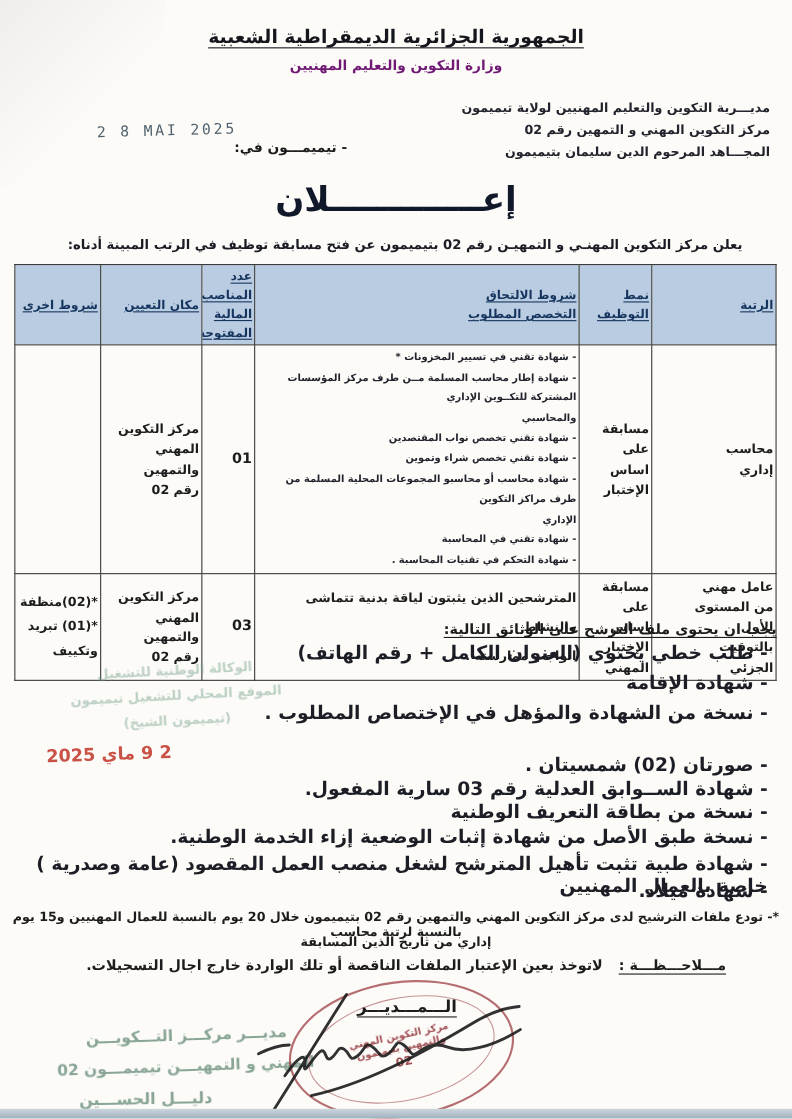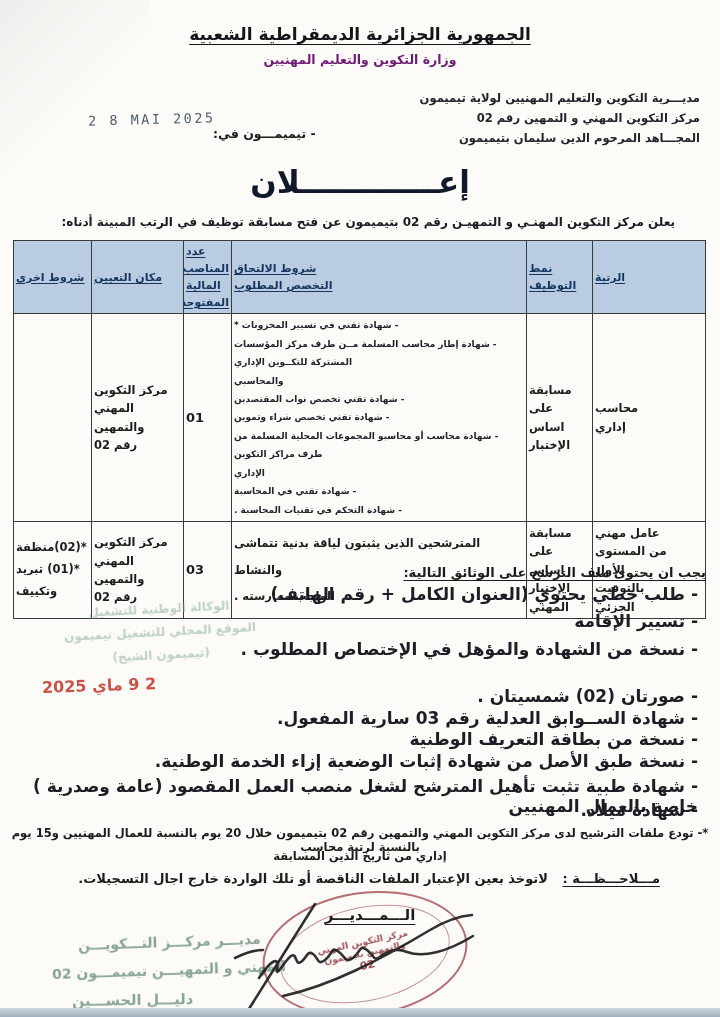--- a/index.html
+++ b/index.html
@@ -18,21 +18,21 @@
   .ministry{top:52px;left:0;width:100%;text-align:center;font-size:12.5px;font-weight:bold;color:#701a75;}
   .org-block{top:88px;right:20px;text-align:right;font-size:11.5px;font-weight:bold;line-height:20px;color:#23232d;}
   .place-label{top:126px;left:213px;font-size:12.5px;font-weight:bold;}
   .date-stamp{top:111px;left:88px;font-size:13.5px;letter-spacing:2.5px;color:#51626e;
     font-family:"DejaVu Sans Mono",monospace;transform:rotate(-1.5deg);direction:ltr;}
   .announce-title{top:164px;left:0;width:100%;text-align:center;font-size:31px;font-weight:bold;color:#10182a;}
   .intro{top:215px;right:45px;font-size:12px;font-weight:bold;color:#1b1b24;}
   
   .table-wrap{top:240px;right:14px;}
   table{border-collapse:collapse;table-layout:fixed;width:692px;direction:rtl;}
-  th,td{border:1.6px solid #3a3a3a;vertical-align:middle;text-align:left;padding:2px;overflow:hidden;}
+  th,td{border:1.6px solid #3a3a3a;vertical-align:middle;text-align:right;padding:2px;overflow:hidden;}
   thead th{background:#b9cce2;color:#16355e;text-decoration:underline;text-underline-offset:2px;
     font-size:11px;font-weight:bold;line-height:1.55;}
   .c-rank,.c-mode{font-size:11.5px;font-weight:bold;line-height:1.6;}
   .c-cond1{font-size:9px;font-weight:bold;line-height:2.05;color:#23232d;}
   .c-cond2{font-size:11.5px;font-weight:bold;line-height:2.3;}
   .c-count{font-size:13px;font-weight:bold;}
   .c-place{font-size:11.5px;font-weight:bold;line-height:1.6;}
   .c-other{font-size:11.5px;font-weight:bold;line-height:1.9;}
   
   .docs-heading{top:565px;right:14px;font-size:13px;font-weight:bold;text-decoration:underline;text-underline-offset:3px;}
@@ -150,21 +150,21 @@
           <td class="c-other pre">*(02)منظفة
 *(01) تبريد
 وتكييف</td>
         </tr>
       </tbody>
     </table>
   </div>
 
   <div class="abs docs-heading">يجب ان يحتوى ملف الترشح على الوثائق التالية:</div>
   <div class="abs doc-item" style="top:584px">- طلب خطي يحتوي (العنوان الكامل + رقم الهاتف)</div>
-  <div class="abs doc-item" style="top:611px">- تسيير الإقامة</div>
+  <div class="abs doc-item" style="top:611px">- شهادة الإقامة</div>
   <div class="abs doc-item" style="top:639px">- نسخة من الشهادة والمؤهل في الإختصاص المطلوب .</div>
   <div class="abs doc-item" style="top:686px">- صورتان (02) شمسيتان .</div>
   <div class="abs doc-item" style="top:708px">- شهادة الســوابق العدلية رقم 03 سارية المفعول.</div>
   <div class="abs doc-item" style="top:729px">- نسخة من بطاقة التعريف الوطنية</div>
   <div class="abs doc-item" style="top:776px">- شهادة طبية تثبت تأهيل المترشح لشغل منصب العمل المقصود (عامة وصدرية ) خاصة بالعمال المهنيين</div>
   <div class="abs doc-item" style="top:751px">- نسخة طبق الأصل  من شهادة إثبات الوضعية إزاء الخدمة الوطنية.</div>
   <div class="abs doc-item" style="top:800px">- شهادة ميلاد.</div>
 
   <div class="abs deposit" style="top:826px">*- تودع ملفات الترشيح لدى مركز التكوين المهني والتمهين رقم 02 بتيميمون خلال 20 يوم بالنسبة للعمال المهنيين  و15 يوم بالنسبة لرتبة محاسب</div>
   <div class="abs deposit" style="top:849px">إداري من تاريخ الذين المسابقة</div>

